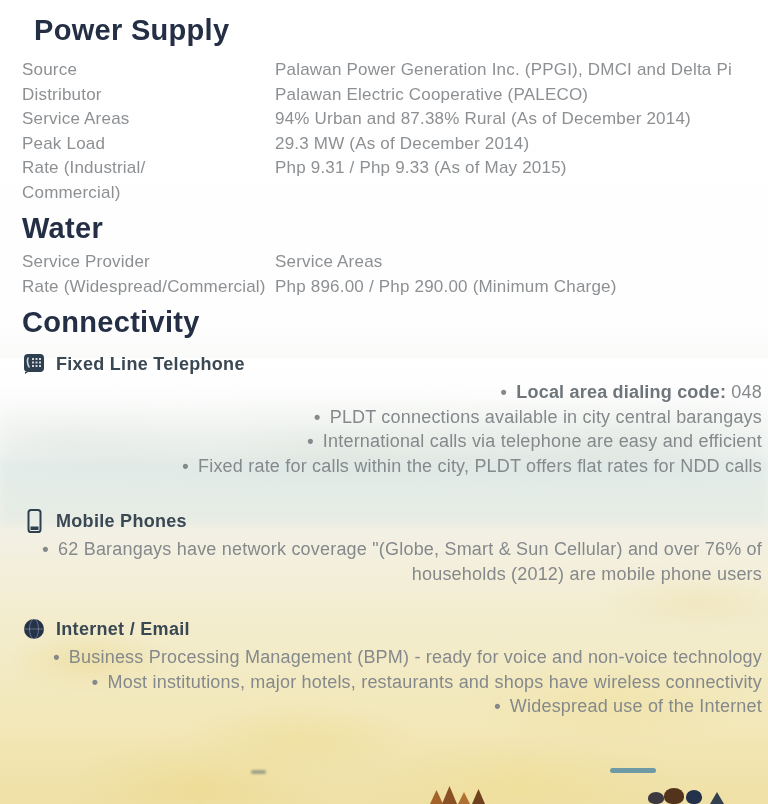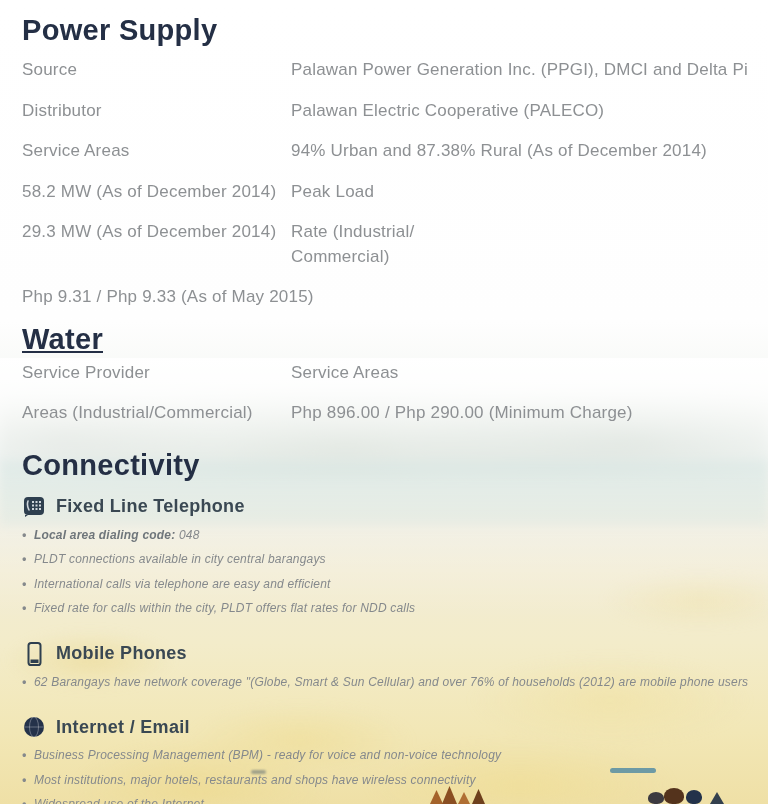--- a/index.html
+++ b/index.html
@@ -62,41 +62,40 @@
   .sil .spike { clip-path:polygon(50% 0, 100% 100%, 0 100%); }
   .sil .blob  { border-radius:50% 50% 42% 42%; }
 
   
   .content { position:relative; z-index:1; padding:12px 6px 0 22px; }
 
   h1.section-title {
     font-size:29px; font-weight:700; letter-spacing:.3px;
     color:#242f45;
   }
-  .ps-title { margin:2px 0 11px 0; }
-  .water-title { margin:13px 0 5px 0;text-decoration:underline; }
-  .conn-title { margin:23px 0 9px 0; }
+  .ps-title { margin:2px 0 11px 12px; }
+  .water-title { margin:7px 0 5px 0; }
+  .conn-title { margin:7px 0 9px 0; }
 
   .spec-grid {
     display:grid; grid-template-columns:253px 1fr;
     font-size:17px; line-height:24.5px; letter-spacing:.2px;
     color:#8d9093;
-    gap:16px;
   }
   .spec-grid .dt, .spec-grid .dd { white-space:pre; }
 
-  .subsection { margin-top:13px; }
-  .subsection.gap-lg { margin-top:21px; }
+  .subsection { margin-top:13px;text-align:right; }
+  .subsection.gap-lg { margin-top:31px; }
   .sub-header { display:flex; align-items:center; gap:10px; margin-bottom:4px; }
   .sub-title { font-size:18px; font-weight:700; letter-spacing:.3px; color:#3a4853; }
   .sub-header .icon-wrap { width:24px; height:24px; flex:0 0 24px; display:flex;
     align-items:center; justify-content:center; }
 
-  ul.bullets { list-style:none; font-size:12px; line-height:24.5px; letter-spacing:.2px;
-    color:#85898c;font-style:italic; }
+  ul.bullets { list-style:none; font-size:18px; line-height:24.5px; letter-spacing:.2px;
+    color:#85898c; }
   ul.bullets li { padding-left:0; }
   .bullet-dot { font-weight:700; margin-right:4px; color:#85898c; }
   .bullet-bold { font-weight:700; color:#6f767b; }
 </style>
 </head>
 <body>
 
 <div class="bg">
   <div class="bg-grad"></div>
   <div class="bg-hills"></div>
@@ -122,33 +121,32 @@
 <div class="content">
 
   <h1 class="section-title ps-title">Power Supply</h1>
   <div class="spec-grid">
       <div class="dt">Source</div>
       <div class="dd">Palawan Power Generation Inc. (PPGI), DMCI and Delta Pi</div>
       <div class="dt">Distributor</div>
       <div class="dd">Palawan Electric Cooperative (PALECO)</div>
       <div class="dt">Service Areas</div>
       <div class="dd">94% Urban and 87.38% Rural (As of December 2014)</div>
-      <div class="dd">58.2 MW (As of December 2014)</div>
       <div class="dt">Peak Load</div>
       <div class="dd">29.3 MW (As of December 2014)</div>
       <div class="dt">Rate (Industrial/
 Commercial)</div>
       <div class="dd">Php 9.31 / Php 9.33 (As of May 2015)</div>
     </div>
 
   <h1 class="section-title water-title">Water</h1>
   <div class="spec-grid">
       <div class="dt">Service Provider</div>
       <div class="dt">Service Areas</div>
-      <div class="dt">Areas (Industrial/Commercial)</div>
+      <div class="dt">Rate (Widespread/Commercial)</div>
       <div class="dd">Php 896.00 / Php 290.00 (Minimum Charge)</div>
     </div>
 
   <h1 class="section-title conn-title">Connectivity</h1>
 
   <div class="subsection">
     <div class="sub-header">
       <span class="icon-wrap">
         <svg width="24" height="24" viewBox="0 0 24 24">
           <path d="M3 20 L3 22 L6 20 Z" fill="#2e3f4f"></path>

